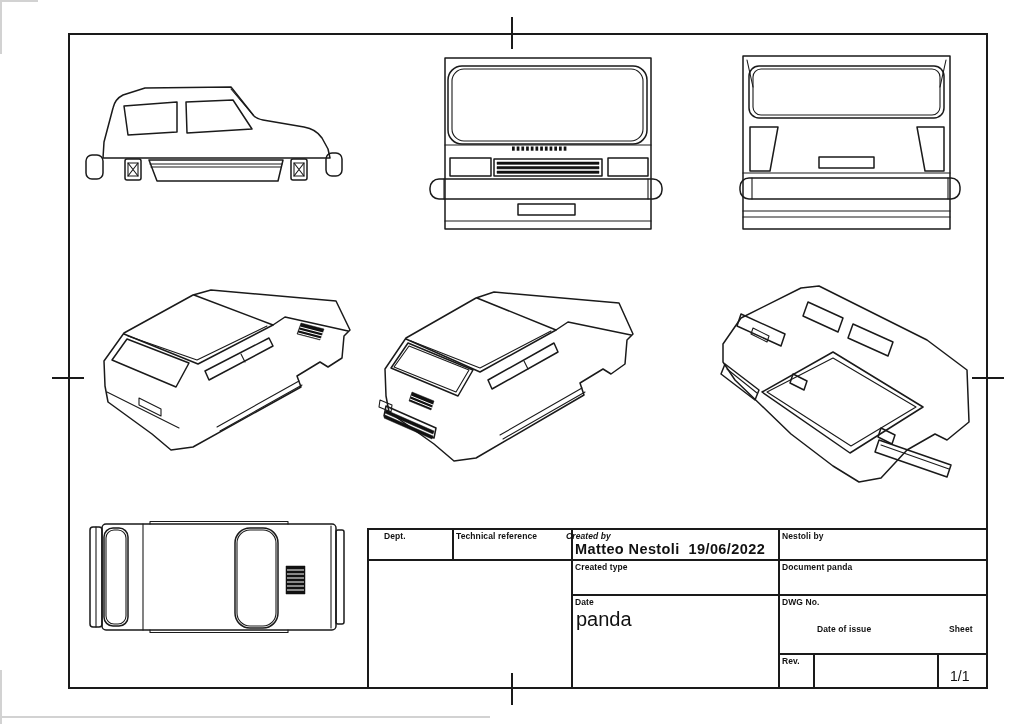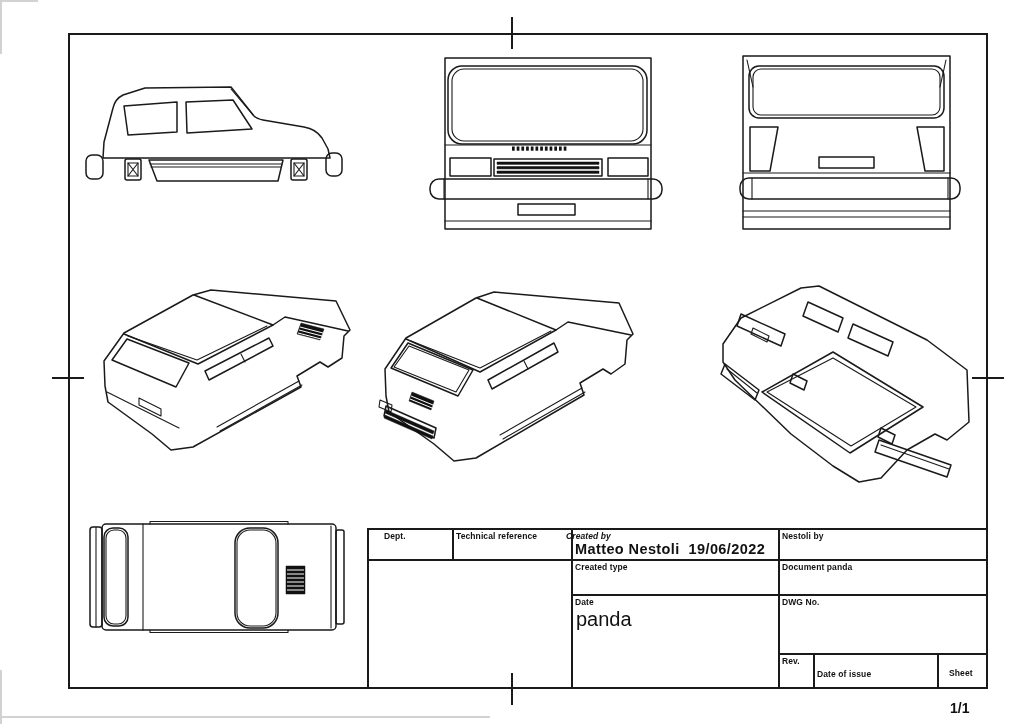--- a/index.html
+++ b/index.html
@@ -191,18 +191,18 @@
     <div class="tb-label" style="left:456px;top:531px;text-align:right;">Technical reference</div>
     <div class="tb-label" style="left:566px;top:531px;font-style:italic;">Created by</div>
     <div class="tb-value-big" style="left:575px;top:541px;text-align:right;">Matteo Nestoli  19/06/2022</div>
     <div class="tb-label" style="left:782px;top:531px;">Nestoli by</div>
     <div class="tb-label" style="left:575px;top:562px;">Created type</div>
     <div class="tb-label" style="left:782px;top:562px;">Document panda</div>
     <div class="tb-label" style="left:575px;top:597px;">Date</div>
     <div class="tb-title-big" style="left:576px;top:608px;">panda</div>
     <div class="tb-label" style="left:782px;top:597px;">DWG No.</div>
     <div class="tb-label" style="left:782px;top:656px;">Rev.</div>
-    <div class="tb-label" style="left:817px;top:669px;">Date of issue</div>
-    <div class="tb-label" style="left:941px;top:668px;padding-left:8px;">Sheet</div>
-    <div class="tb-sheet-val" style="left:950px;top:700px;font-weight:bold;">1/1</div>
+    <div class="tb-label" style="left:817px;top:624px;">Date of issue</div>
+    <div class="tb-label" style="left:941px;top:624px;padding-left:8px;">Sheet</div>
+    <div class="tb-sheet-val" style="left:950px;top:668px;">1/1</div>
   </div>
 
 </div>
 
 </body></html>

